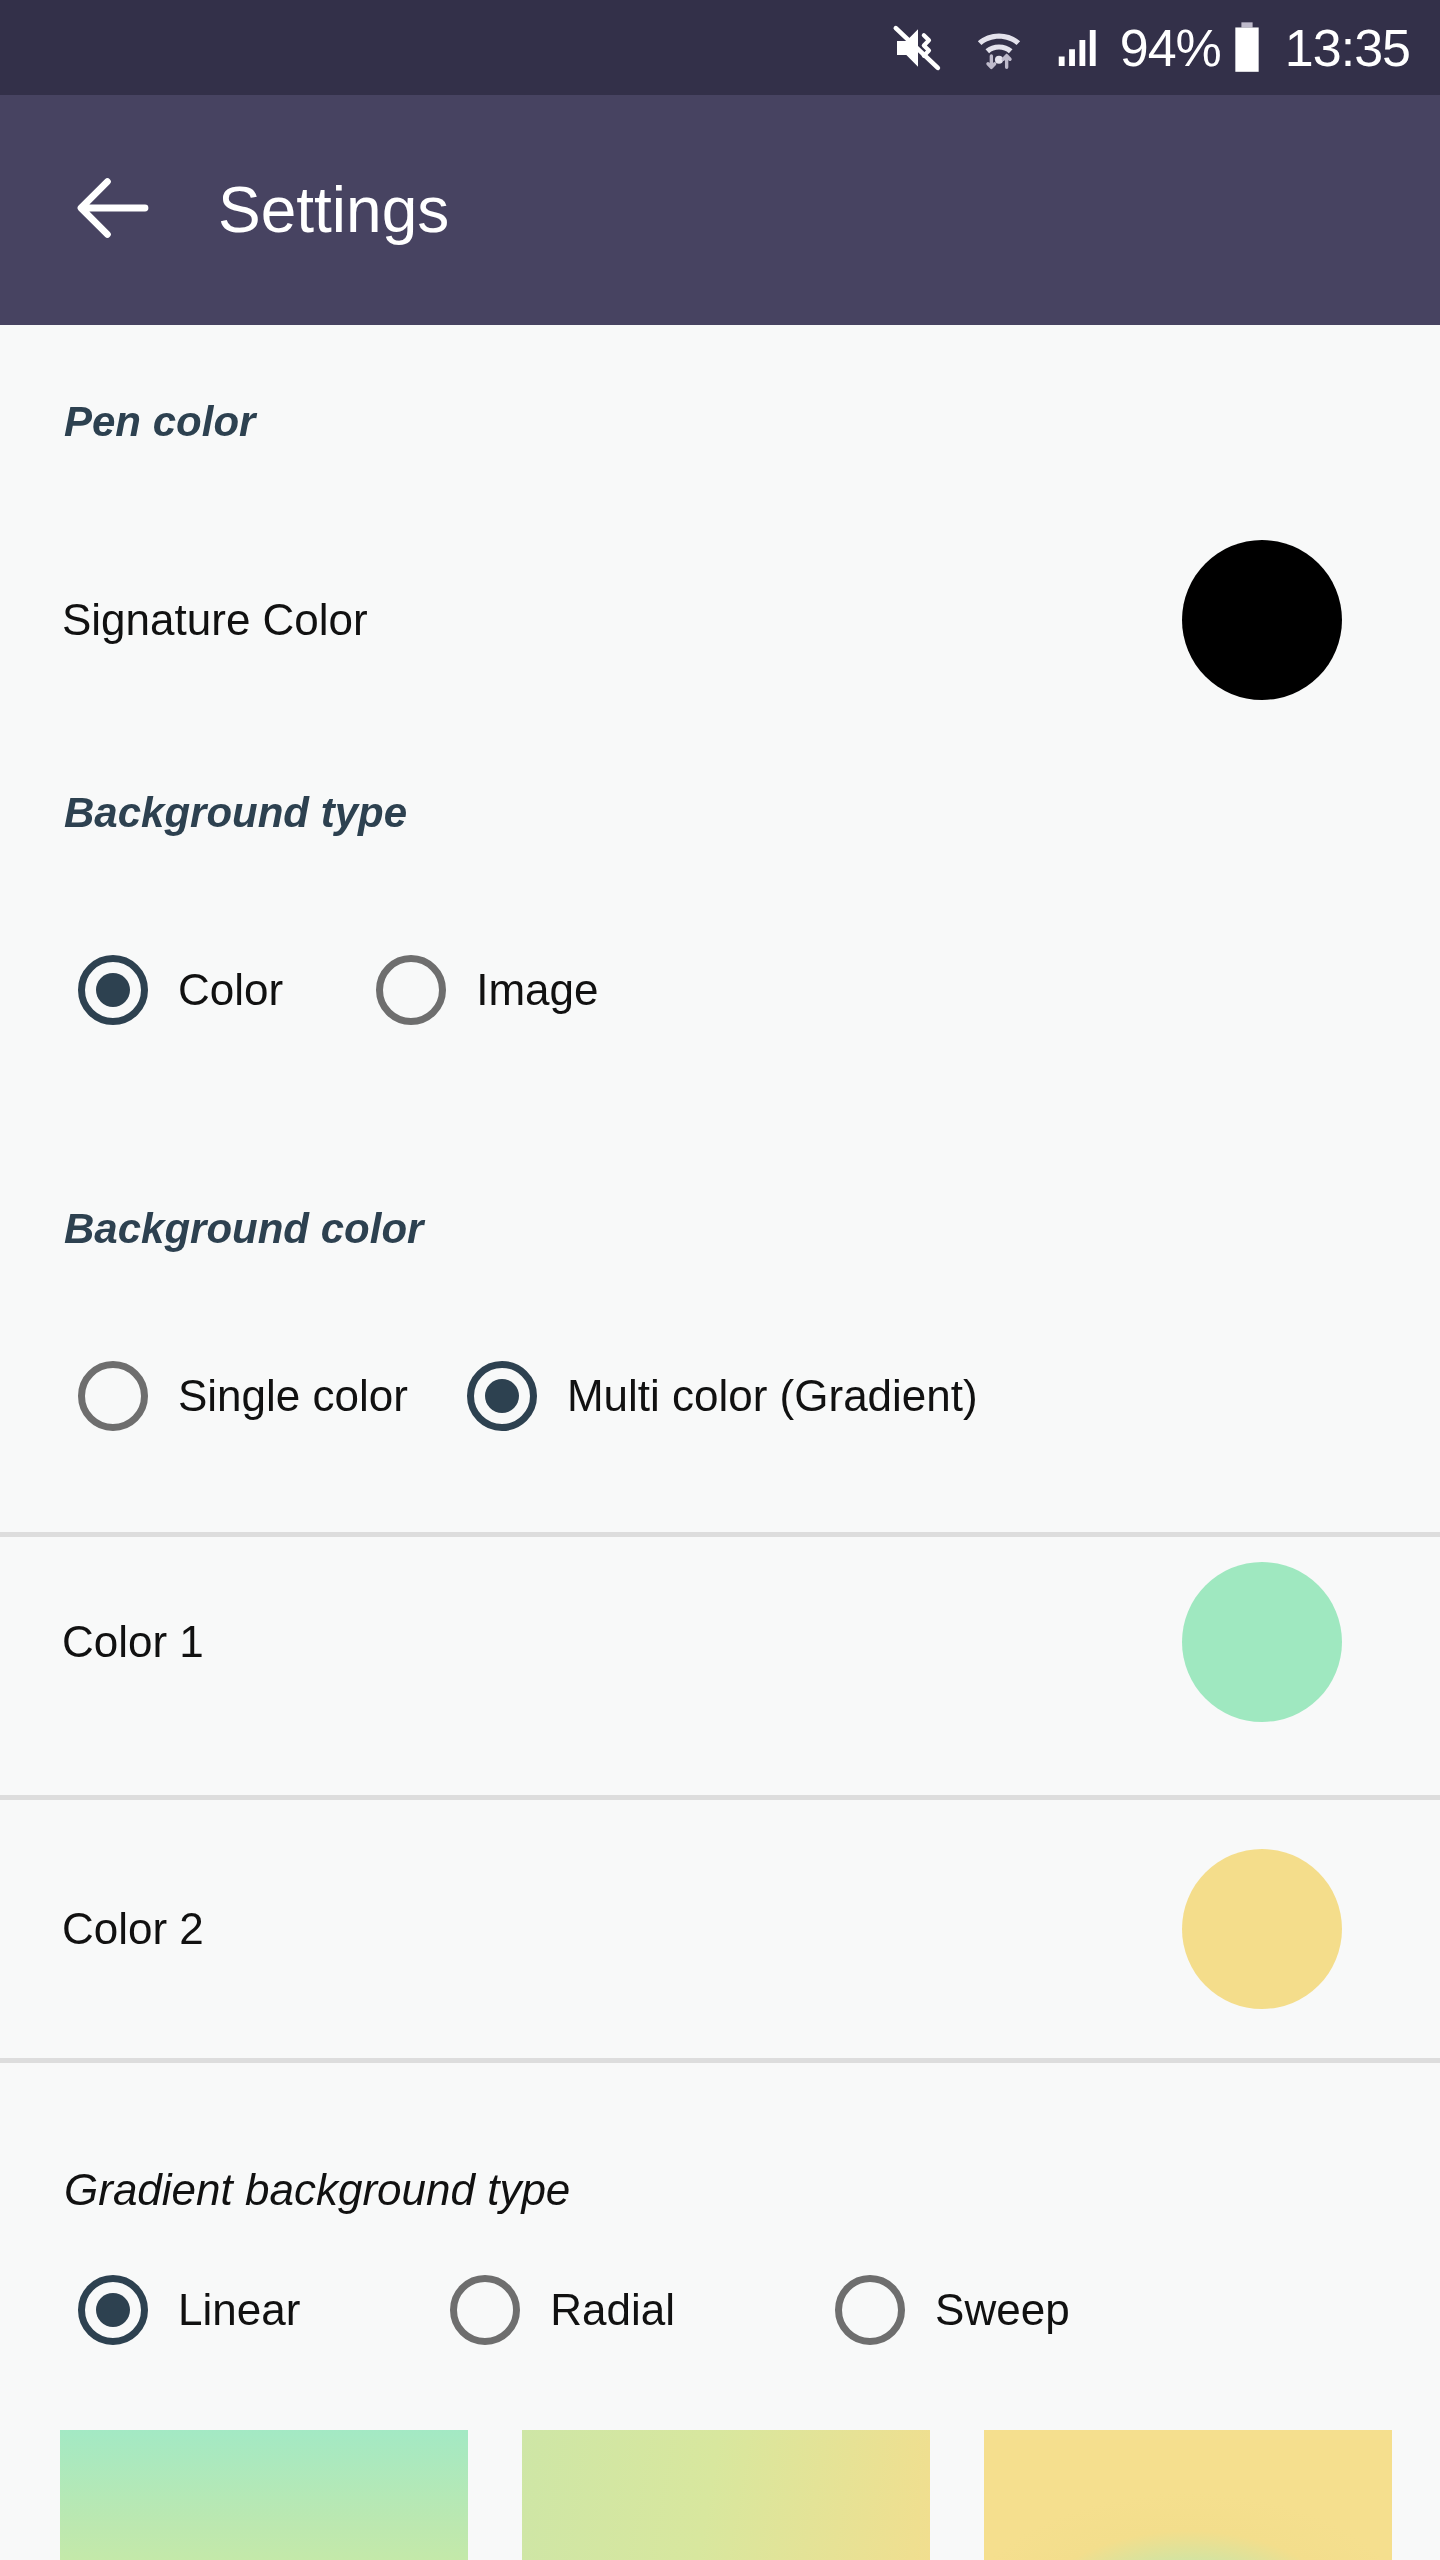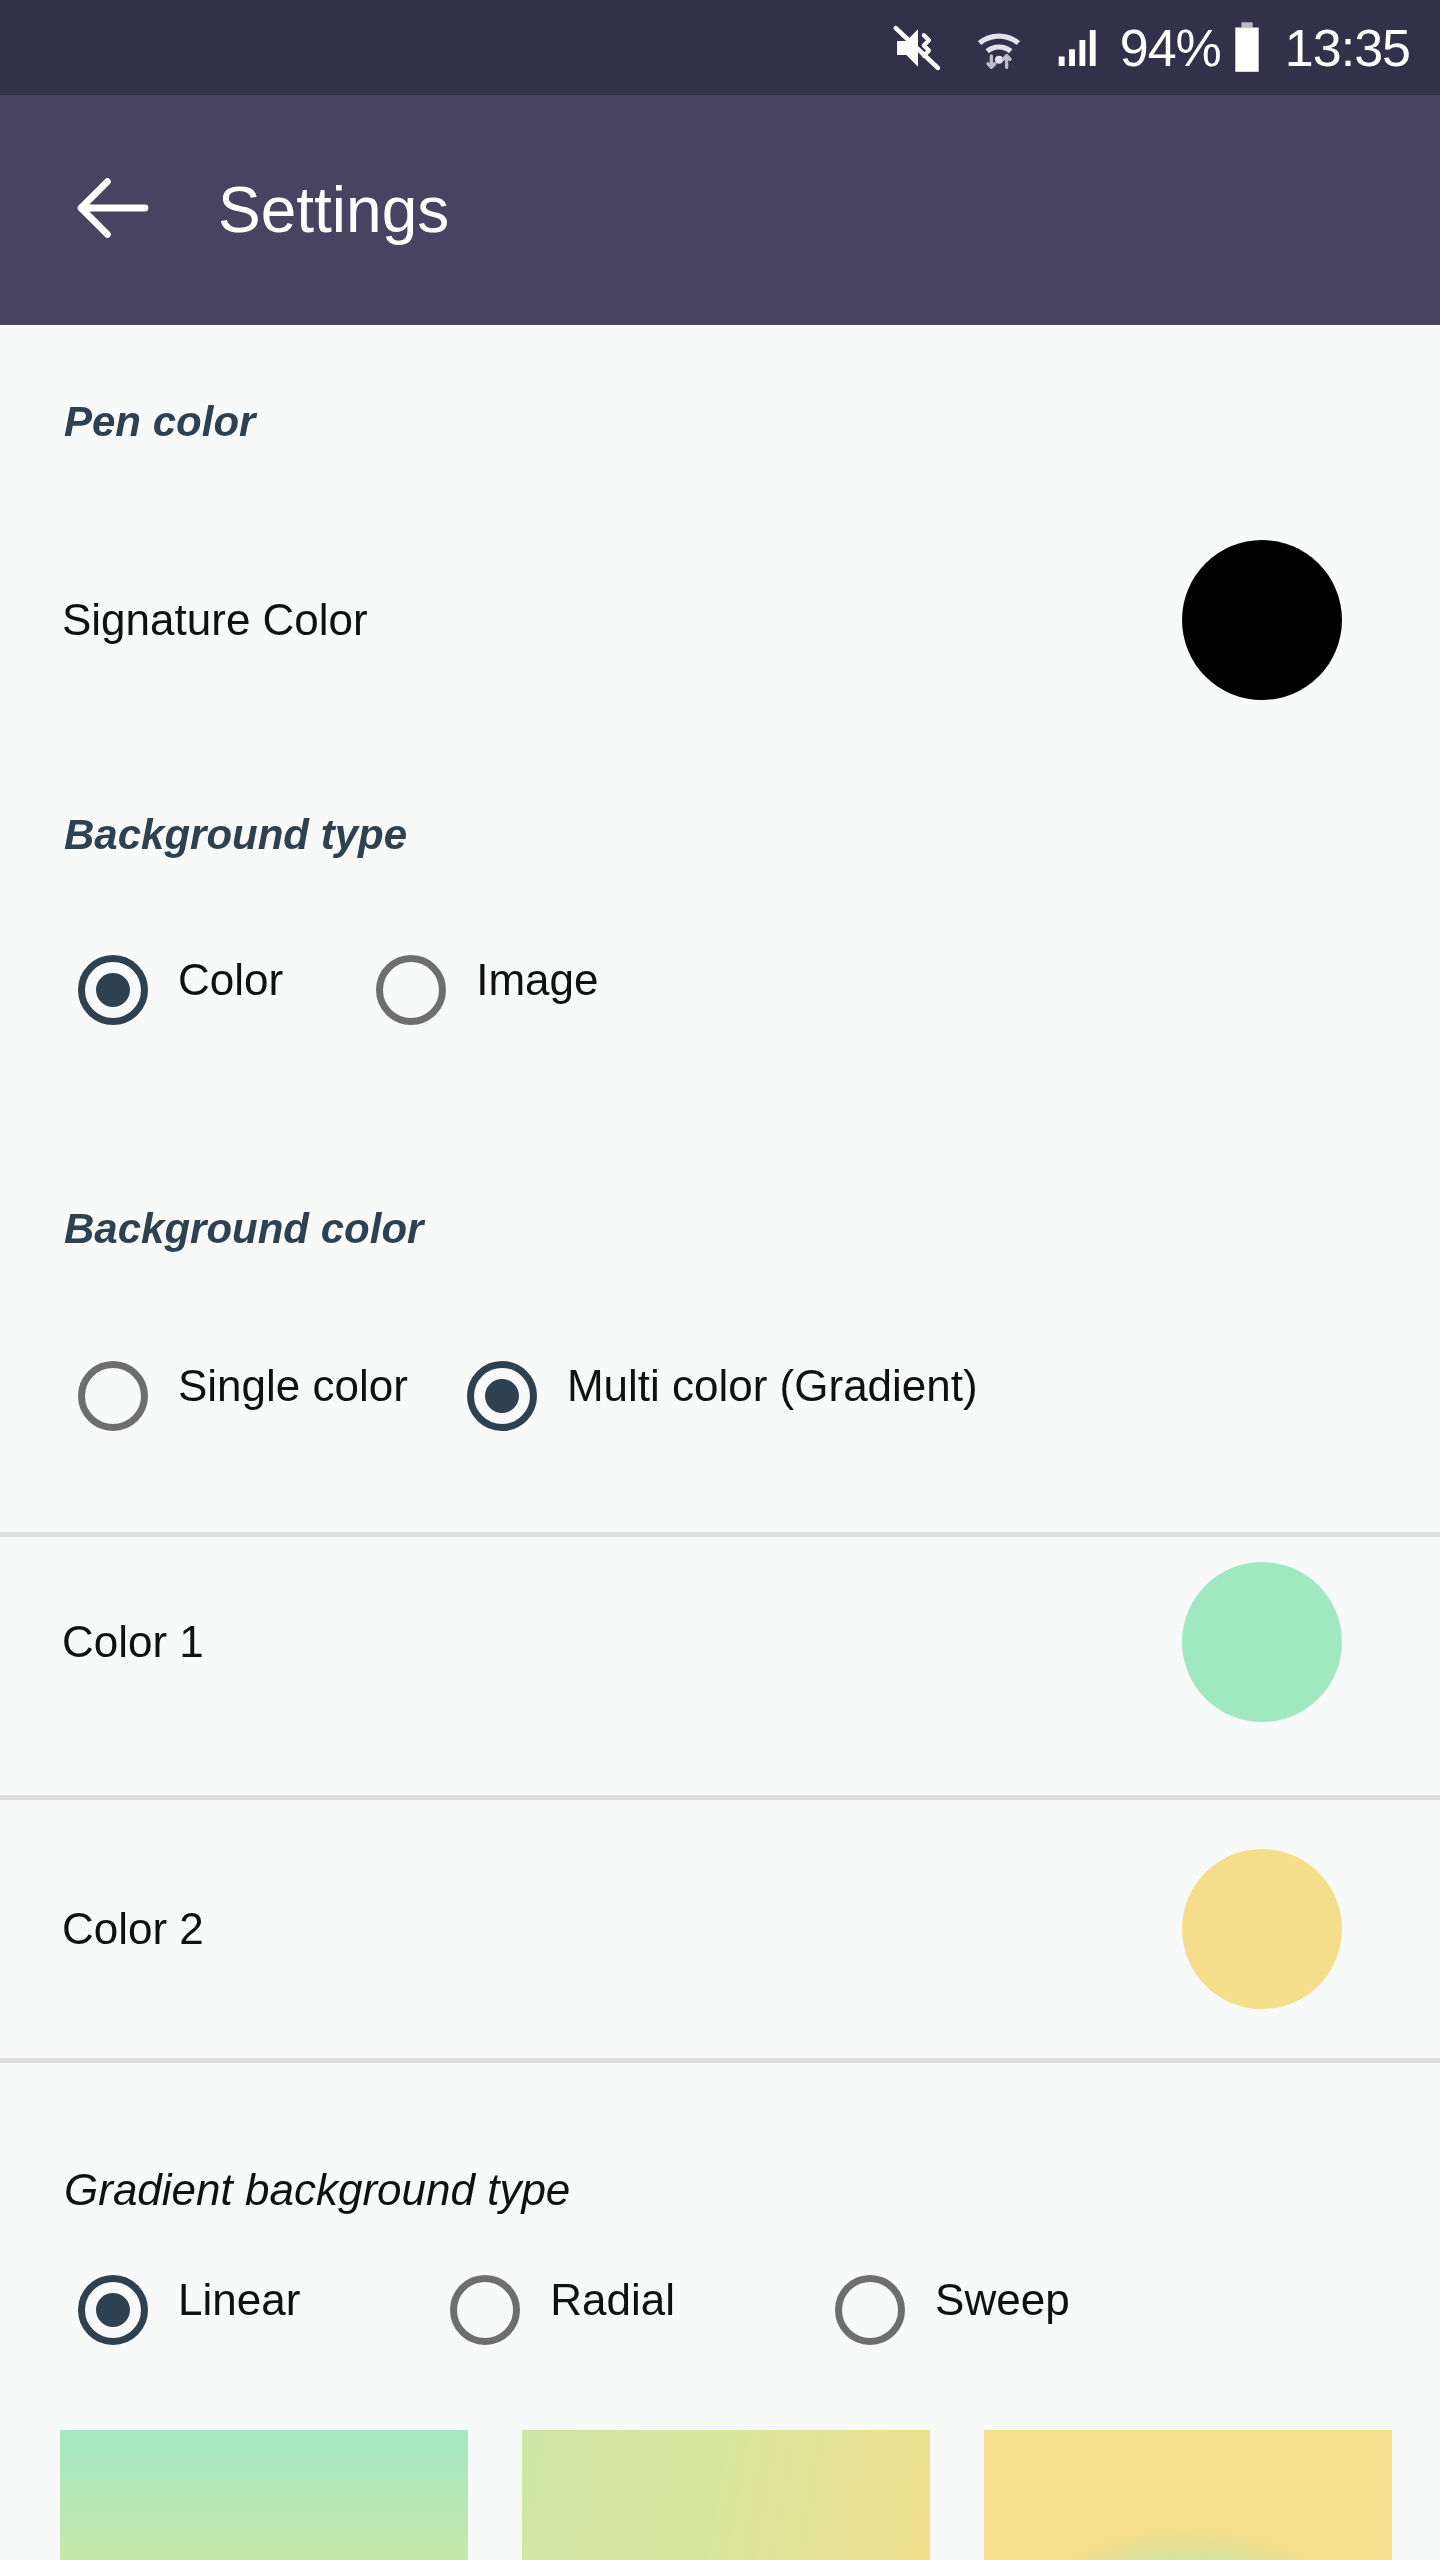--- a/index.html
+++ b/index.html
@@ -66,21 +66,21 @@
     position:absolute; right:98px; top:50%;
     transform:translateY(-50%);
     border-radius:50%;
   }
 
   .divider { width:1440px; height:5px; background:#DDDDDD; }
 
   
   .radio-group { display:flex; align-items:center; }
   .radio-opt {
-    display:flex; align-items:flex-start; cursor:pointer;
+    display:flex; align-items:center; cursor:pointer;
   }
   .radio {
     width:70px; height:70px; border-radius:50%;
     border:7px solid #6E6E6E; background:transparent;
     display:flex; align-items:center; justify-content:center;
     flex:none;
   }
   .radio.checked { border-color:#2D4150; }
   .radio.checked::after {
     content:""; width:34px; height:34px; border-radius:50%;
@@ -155,21 +155,21 @@
 
   <div class="content">
 
     <div class="section-header" style="position:absolute; top:73px; left:0;">Pen color</div>
 
     <div class="swatch-row" style="position:absolute; top:200px; left:0; height:190px;">
       <span class="row-label">Signature Color</span>
       <span class="swatch" style="width:160px; height:160px; background:#000000;"></span>
     </div>
 
-    <div class="section-header" style="position:absolute; top:486px; left:0;">Background type</div>
+    <div class="section-header" style="position:absolute; top:464px; left:0;">Background type</div>
 
     <div class="radio-group" style="position:absolute; top:630px; left:78px;">
       <div class="radio-opt">
         <span class="radio checked"></span>
         <span class="radio-label">Color</span>
       </div>
       <div class="radio-opt" style="margin-left:93px;">
         <span class="radio"></span>
         <span class="radio-label">Image</span>
       </div>

